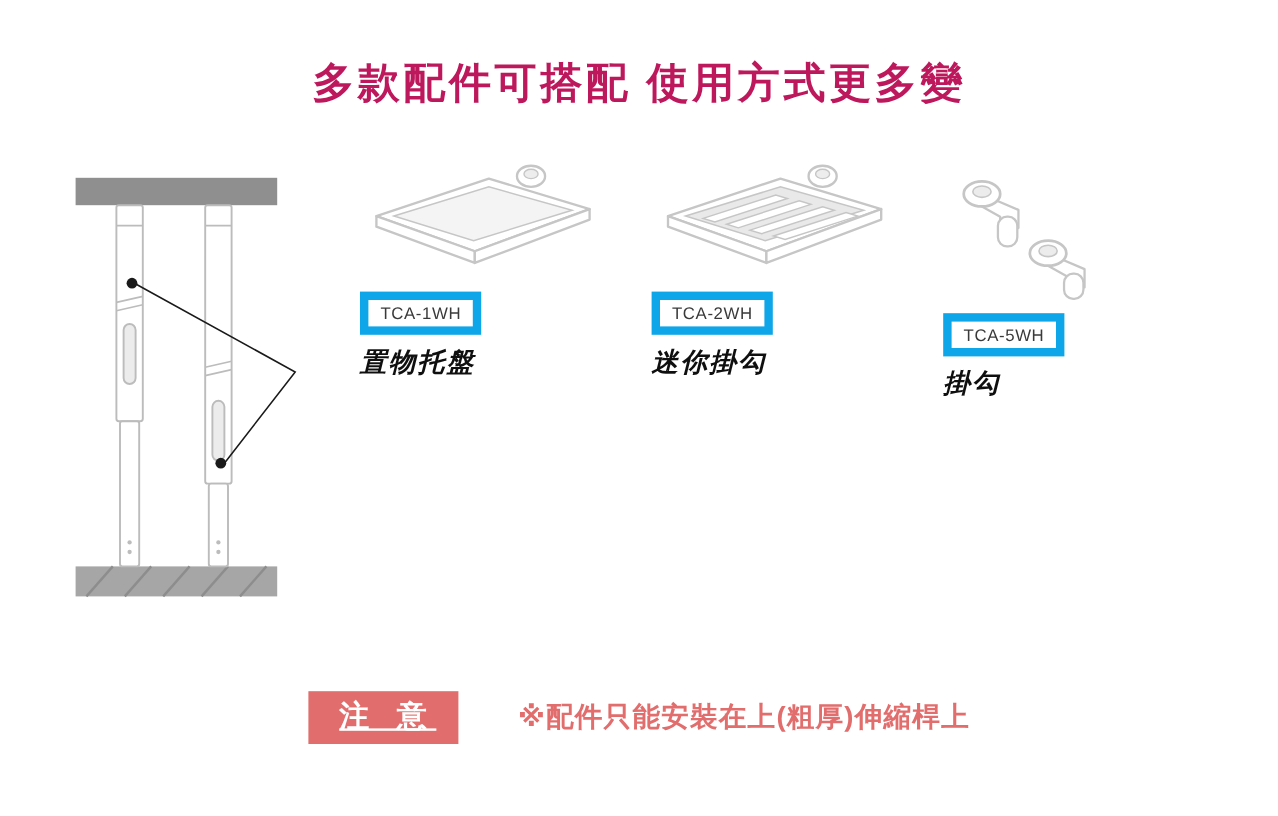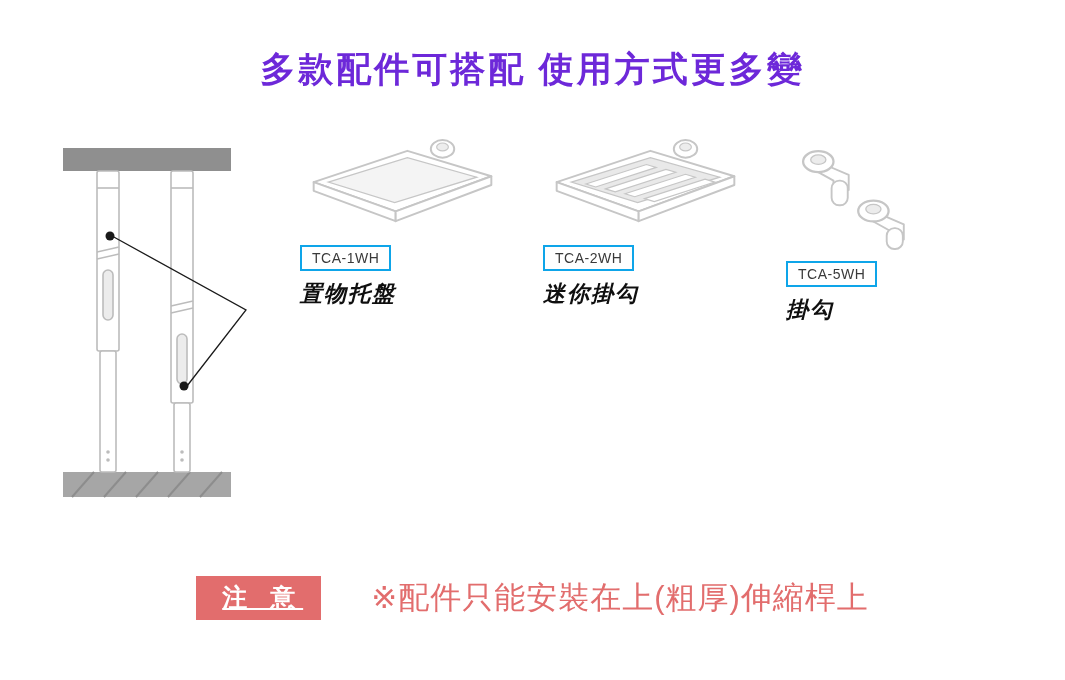--- a/index.html
+++ b/index.html
@@ -1,37 +1,37 @@
 <!DOCTYPE html>
 <html><head>
 <meta charset="utf-8">
 <style>
   * { margin:0; padding:0; box-sizing:border-box; }
   html,body { background:#ffffff; }
   body { font-family:"Liberation Sans","DejaVu Sans",sans-serif; }
   .page { position:relative; width:1065px; height:680px; margin:0 auto; background:#fff; overflow:hidden; --accent:#e26d6d; }
 
   .title { position:absolute; top:46px; left:0; width:100%; text-align:center;
-           font-size:35px; font-weight:800; color:#6d28d9; letter-spacing:3px; }
+           font-size:35px; font-weight:800; color:#be185d; letter-spacing:3px; }
 
   .pole-diagram { position:absolute; left:60px; top:148px; }
 
   .grid { position:absolute; left:300px; top:133px; display:grid;
           grid-template-columns:repeat(3,215px); column-gap:28px; row-gap:42px; }
   .cell { height:176px; display:flex; flex-direction:column; align-items:flex-start; }
   .art { flex:1; width:100%; display:flex; align-items:flex-end; justify-content:flex-start; margin-bottom:10px; }
-  .model { border:2px solid #0ea5e9; background:#fff; padding:3px 10px 2px;
+  .model { border:7px solid #0ea5e9; background:#fff; padding:3px 10px 2px;
            font-size:14px; color:#3a3a3a; letter-spacing:.5px; line-height:1.2; }
   .iname { margin-top:8px; font-size:22px; font-weight:700; color:#0f0f0f; letter-spacing:2px;font-style:italic; }
 
   .notice { position:absolute; top:576px; left:0; width:100%;
             display:flex; justify-content:center; align-items:center; gap:22px; }
   .badge { background:var(--accent); color:#fff; font-size:25px; font-weight:700;
            letter-spacing:8px; padding:8px 18px 8px 26px; line-height:1.1;text-decoration:underline; }
-  .note-text { color:var(--accent); font-size:31px; font-weight:400; letter-spacing:1px;margin-left:28px; }
+  .note-text { color:var(--accent); font-size:23px; font-weight:700; letter-spacing:1px;margin-left:28px; }
 </style>
 </head>
 <body>
 
 <div class="page" style="--accent: #e26d6d;">
 
   <div class="title">多款配件可搭配 使用方式更多變</div>
 
   <div class="pole-diagram">
     <svg width="195" height="350" viewBox="0 0 195 350">

